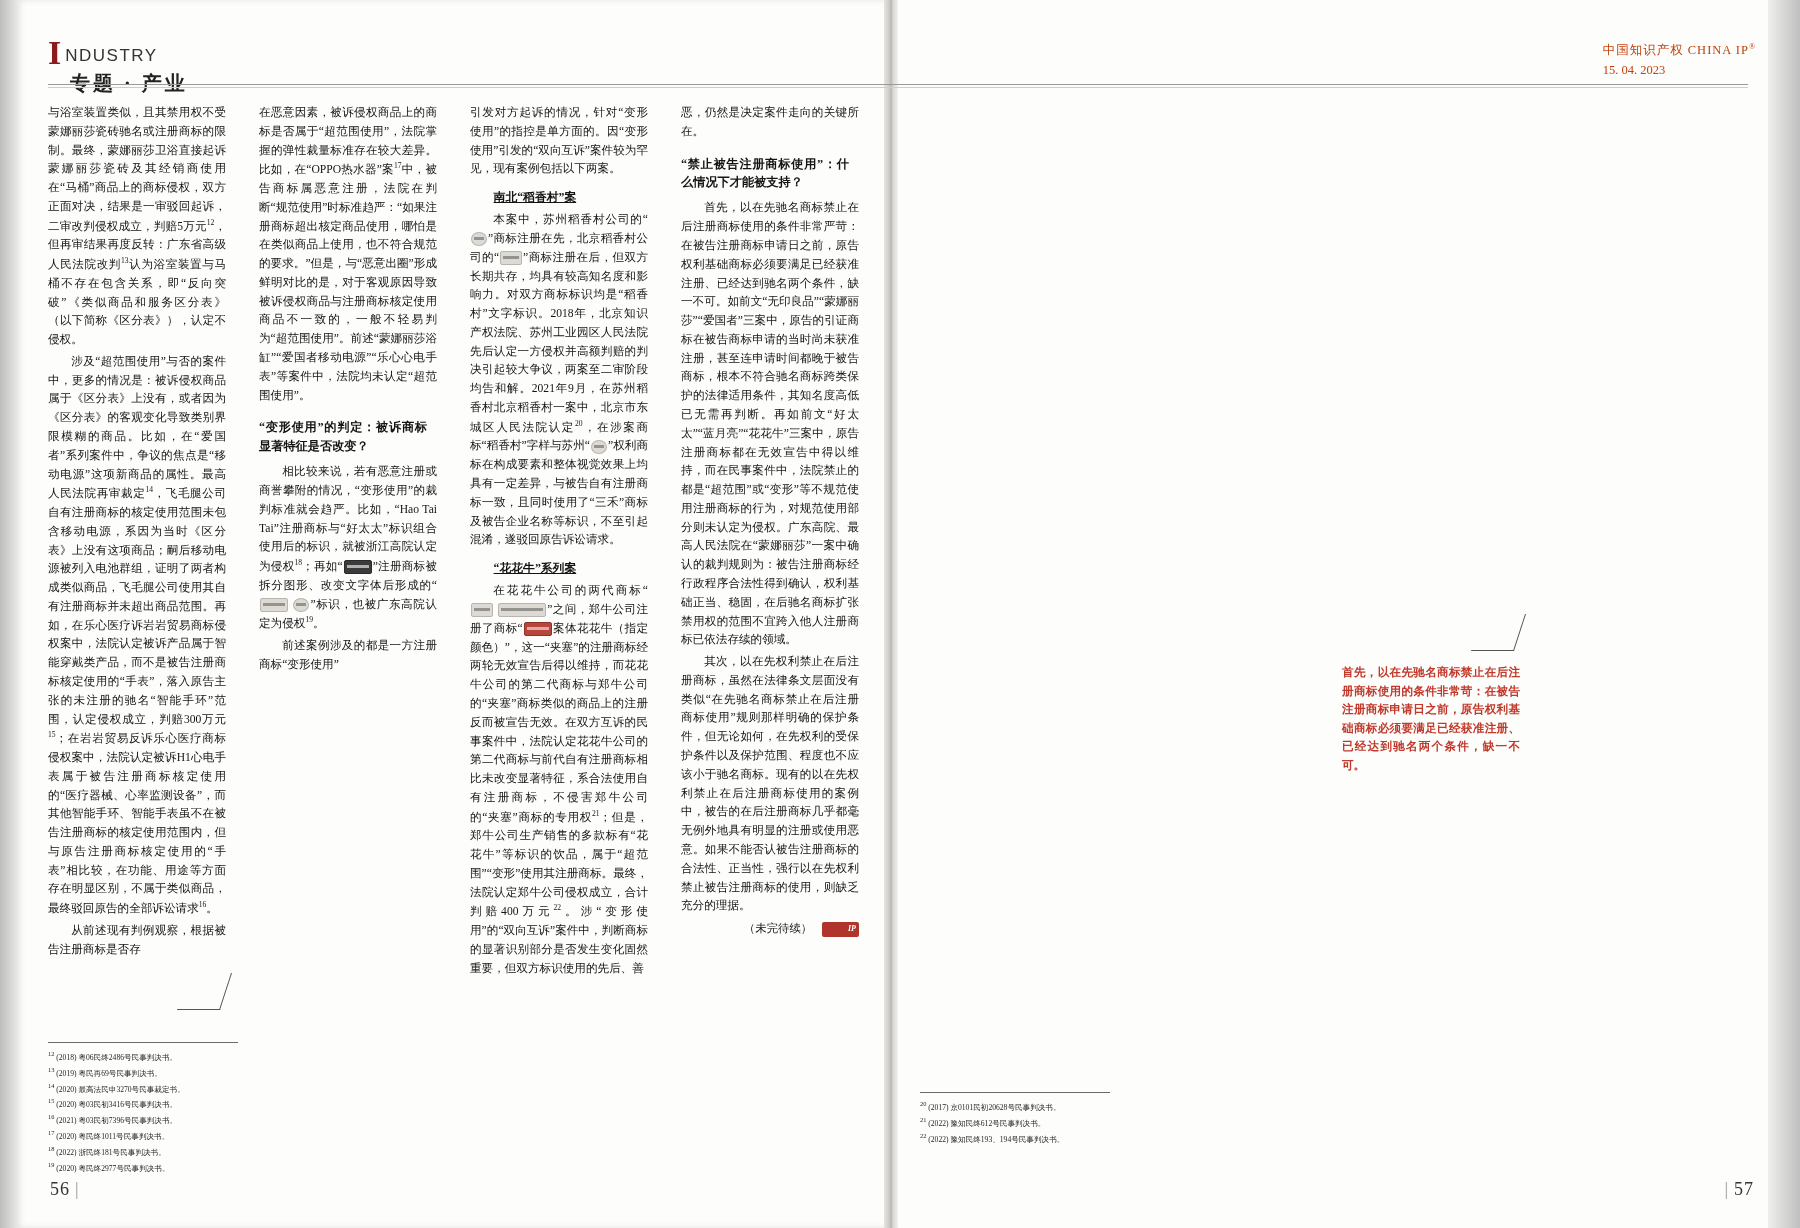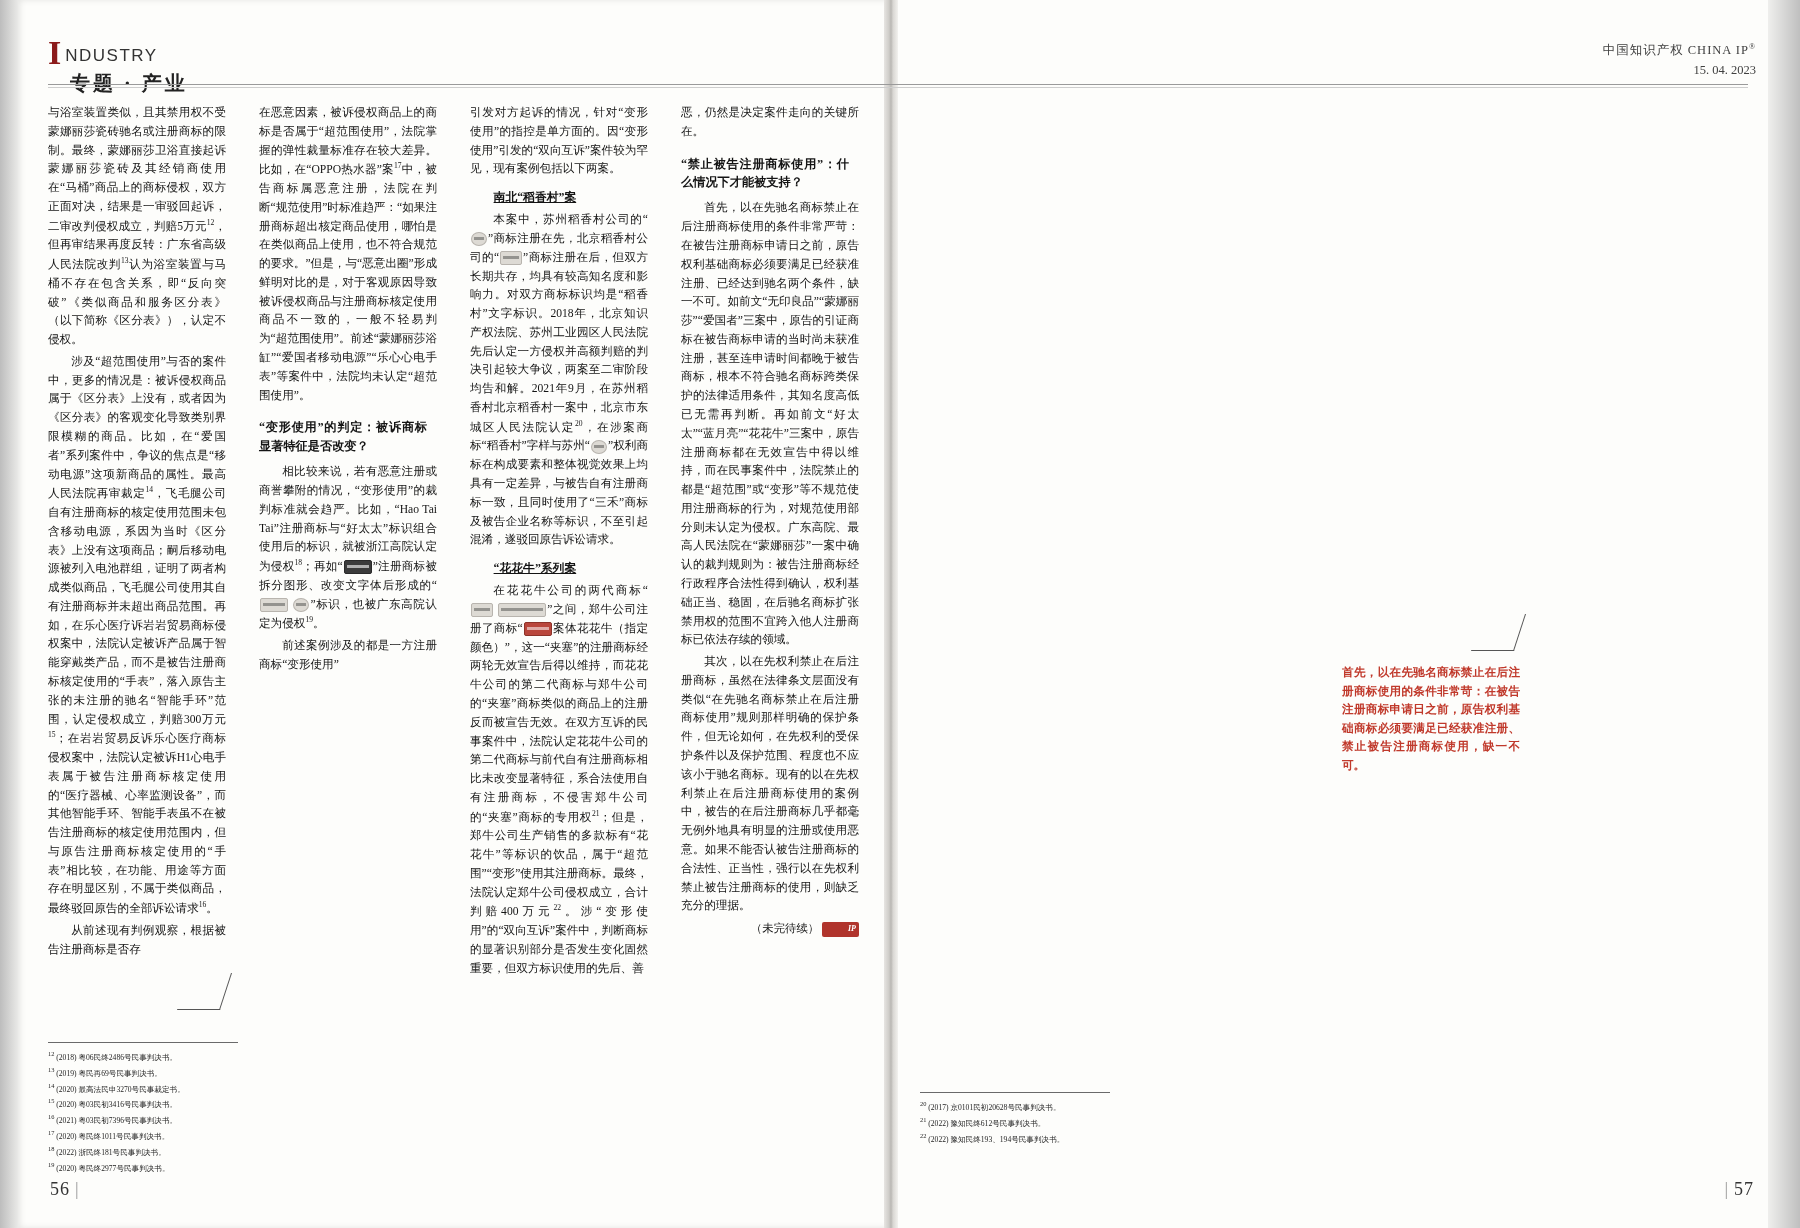--- a/index.html
+++ b/index.html
@@ -84,23 +84,23 @@
     border-top: 1px solid #9a9a9a;
   }
   .mast-rule.thin {
     top: 87px;
     border-top: 1px solid #cdcdcd;
   }
   .journal {
     position: absolute;
     right: 44px;
     top: 40px;
-    text-align: right;
+    text-align: left;
     font-size: 12.5px;
-    color: #404040;
+    color: #c2410c;
     line-height: 1.6;
   }
   .journal .cn { letter-spacing: 1px; }
   .journal sup { font-size: 8px; }
 
   
   .col {
     position: absolute;
     top: 104px;
     width: 178px;
@@ -224,21 +224,21 @@
   }
   .endmark {
     display: inline-block;
     background: #b0342c;
     color: #fff;
     font-size: 8px;
     font-weight: bold;
     padding: 1px 3px;
     border-radius: 2px;
     vertical-align: middle;
-    margin-left: 3px;
+    margin-left: 10px;
     font-style: italic;
   }
 </style>
 </head>
 <body>
 
 <div class="page">
 
   <div class="edge-left"></div>
   <div class="sheet left"></div>
@@ -288,21 +288,21 @@
     <h3>“禁止被告注册商标使用”：什么情况下才能被支持？</h3>
     <p id="p-c4a-0">首先，以在先驰名商标禁止在后注册商标使用的条件非常严苛：在被告注册商标申请日之前，原告权利基础商标必须要满足已经获准注册、已经达到驰名两个条件，缺一不可。如前文“无印良品”“蒙娜丽莎”“爱国者”三案中，原告的引证商标在被告商标申请的当时尚未获准注册，甚至连申请时间都晚于被告商标，根本不符合驰名商标跨类保护的法律适用条件，其知名度高低已无需再判断。再如前文“好太太”“蓝月亮”“花花牛”三案中，原告注册商标都在无效宣告中得以维持，而在民事案件中，法院禁止的都是“超范围”或“变形”等不规范使用注册商标的行为，对规范使用部分则未认定为侵权。广东高院、最高人民法院在“蒙娜丽莎”一案中确认的裁判规则为：被告注册商标经行政程序合法性得到确认，权利基础正当、稳固，在后驰名商标扩张禁用权的范围不宜跨入他人注册商标已依法存续的领域。</p>
     <p id="p-c4a-1">其次，以在先权利禁止在后注册商标，虽然在法律条文层面没有类似“在先驰名商标禁止在后注册商标使用”规则那样明确的保护条件，但无论如何，在先权利的受保护条件以及保护范围、程度也不应该小于驰名商标。现有的以在先权利禁止在后注册商标使用的案例中，被告的在后注册商标几乎都毫无例外地具有明显的注册或使用恶意。如果不能否认被告注册商标的合法性、正当性，强行以在先权利禁止被告注册商标的使用，则缺乏充分的理据。</p>
     <p class="tail"><span>（未完待续）</span><span class="endmark">IP</span></p>
   </div>
 
   <div class="col c5"></div>
 
   <div class="col c7" style="top:600px;">
     <div class="pull-mark"></div>
-    <div class="pull">首先，以在先驰名商标禁止在后注册商标使用的条件非常苛：在被告注册商标申请日之前，原告权利基础商标必须要满足已经获准注册、禁止被告注册商标使用，缺一不可。</div>
+    <div class="pull">首先，以在先驰名商标禁止在后注册商标使用的条件非常苛：在被告注册商标申请日之前，原告权利基础商标必须要满足已经获准注册、已经达到驰名两个条件，缺一不可。</div>
   </div>
 
   <div class="footnotes footnotes-left">
     <div class="rule"></div>
     <div id="fn-left">
         <div class="item"><sup>12</sup> (2018) 粤06民终2486号民事判决书。</div>
         <div class="item"><sup>13</sup> (2019) 粤民再69号民事判决书。</div>
         <div class="item"><sup>14</sup> (2020) 最高法民申3270号民事裁定书。</div>
         <div class="item"><sup>15</sup> (2020) 粤03民初3416号民事判决书。</div>
         <div class="item"><sup>16</sup> (2021) 粤03民初7396号民事判决书。</div>

